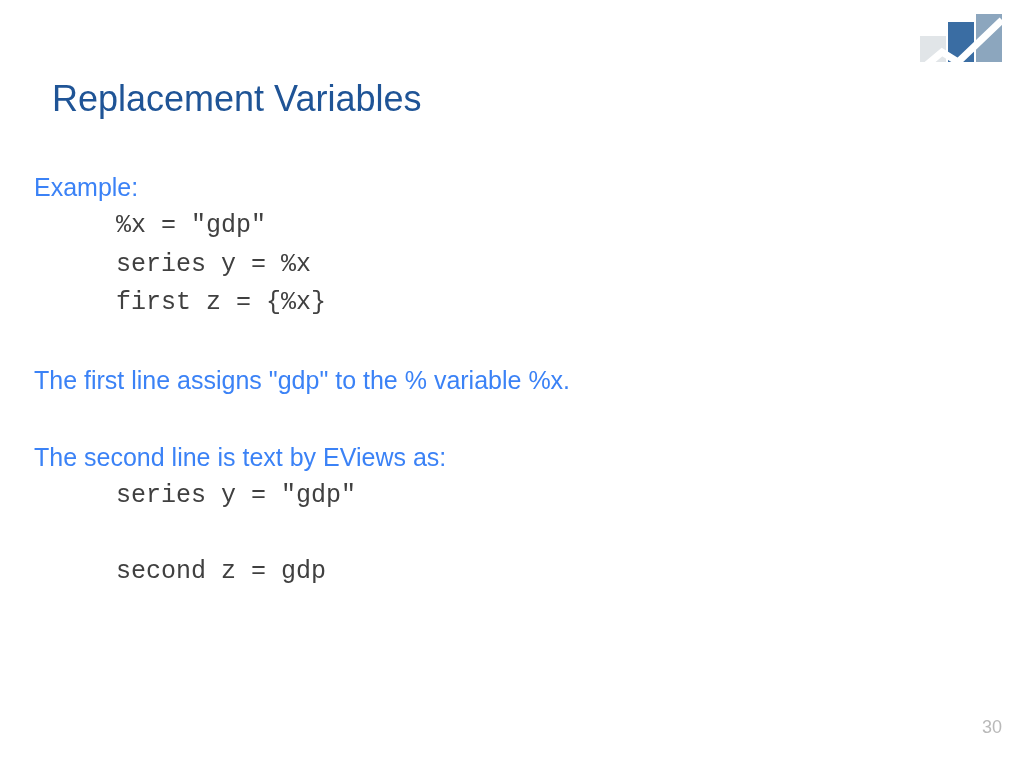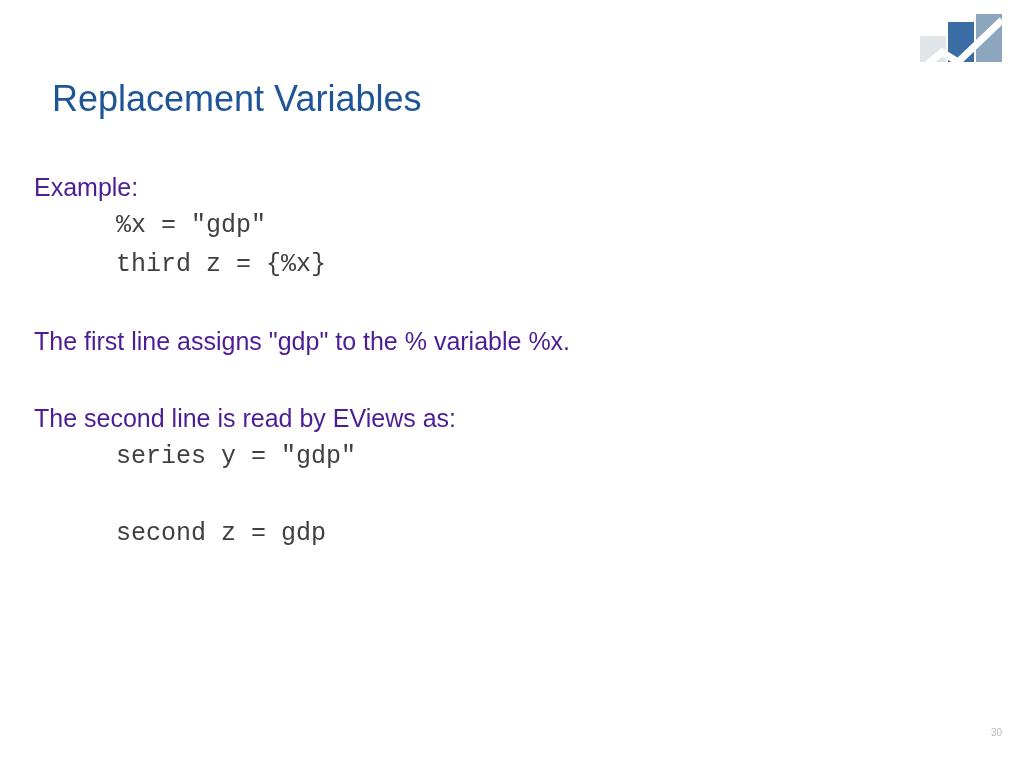--- a/index.html
+++ b/index.html
@@ -29,35 +29,35 @@
     font-weight: 400;
     color: #1f5496;
     margin-top: 56px;
     margin-bottom: 48px;
     margin-left: 18px;
   }
   .content {
     font-size: 25px;
     line-height: 1.55;
   }
-  .blue { color: #4c1d95; }
+  .blue { color: #3b82f6; }
   .code {
     font-family: "Courier New", Courier, monospace;
     color: #404040;
     font-size: 25px;
   }
   .indent {
     margin-left: 82px;
   }
   .gap { height: 38px; }
   .page-num {
     position: absolute;
     bottom: 30px;
     right: 22px;
-    font-size: 10px;
+    font-size: 18px;
     color: #b9b9b9;
   }
 </style>
 </head>
 <body>
 
 <div class="slide">
 
   <div class="logo">
     <svg viewBox="0 0 86 70" width="86" height="70">
@@ -66,29 +66,30 @@
       <rect x="58" y="0" width="26" height="48" fill="#8ca6be"></rect>
       <polyline points="0,58 24,38 40,48 84,6" fill="none" stroke="#ffffff" stroke-width="7" stroke-linejoin="miter"></polyline>
     </svg>
   </div>
 
   <h1 class="title">Replacement Variables</h1>
 
   <div class="content">
     <div class="blue">Example:</div>
     <div class="code indent">%x = "gdp"</div>
-    <div class="code indent">third z = {%x}</div>
+    <div class="code indent">series y = %x</div>
+    <div class="code indent">first z = {%x}</div>
 
     <div class="gap"></div>
 
     <div class="blue">The first line assigns "gdp" to the % variable %x.</div>
 
     <div class="gap"></div>
 
-    <div class="blue">The second line is read by EViews as:</div>
+    <div class="blue">The second line is text by EViews as:</div>
     <div class="code indent">series y = "gdp"</div>
 
     <div class="gap"></div>
 
     <div class="code indent">second z = gdp</div>
   </div>
 
   <div class="page-num">30</div>
 </div>
 

